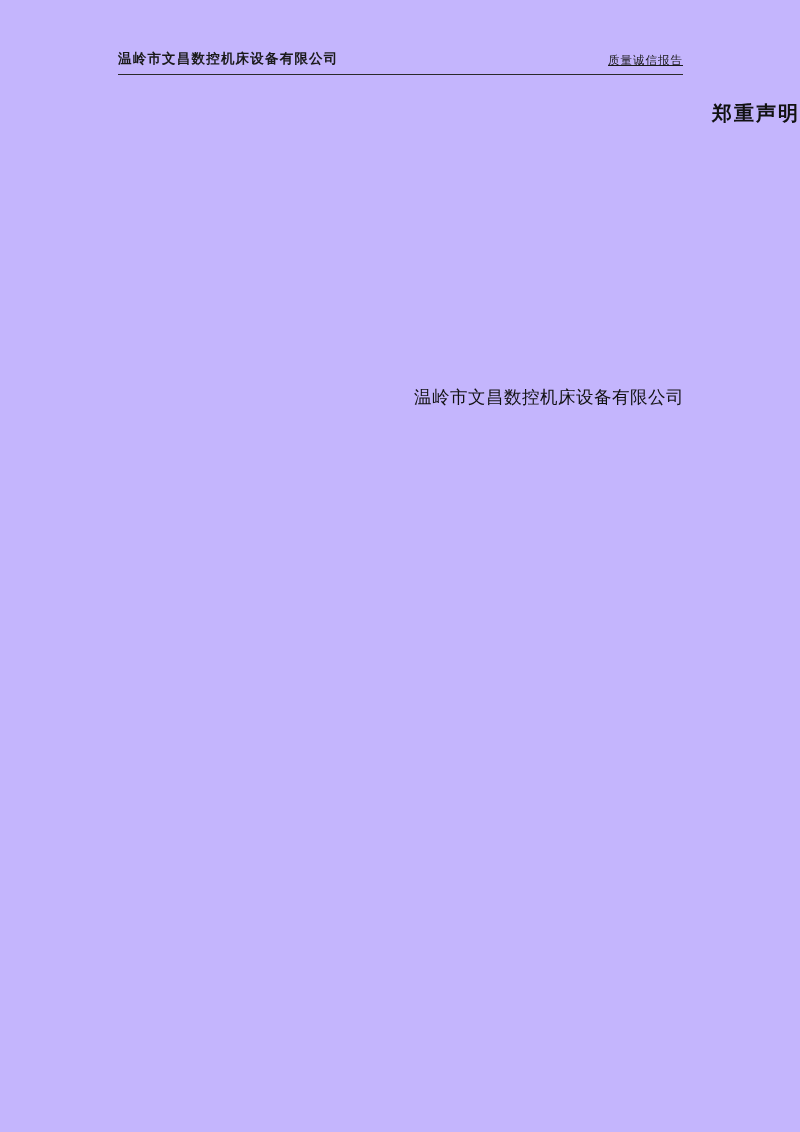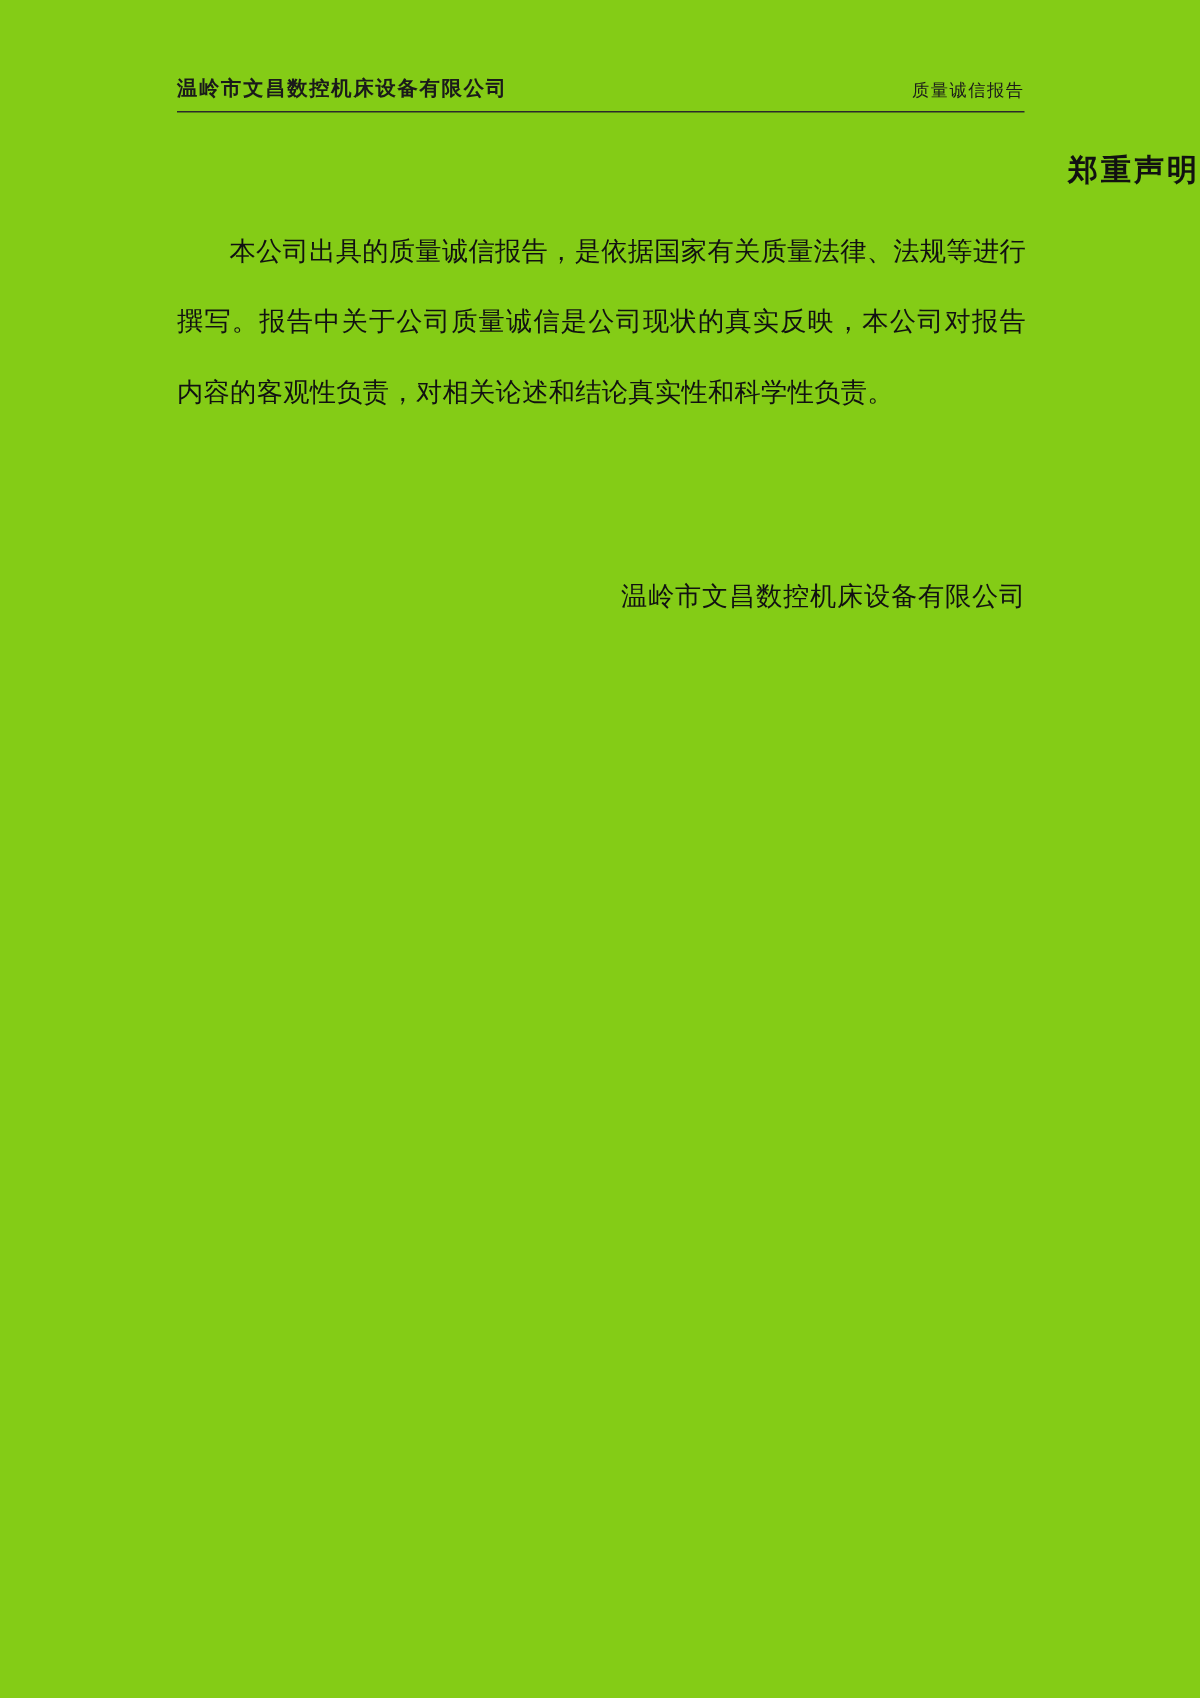--- a/index.html
+++ b/index.html
@@ -18,21 +18,21 @@
     background: #ffffff;
     box-sizing: border-box;
     overflow: hidden;
   }
   .sheet {
     position: absolute;
     left: 0;
     top: 0;
     width: 800px;
     height: 1132px;
-    background: #84cc16;
+    background: #c4b5fd;
   }
   
   .header {
     position: absolute;
     left: 118px;
     top: 50px;
     width: 565px;
     display: flex;
     align-items: flex-end;
     justify-content: space-between;
@@ -46,20 +46,21 @@
     letter-spacing: 1.2px;
     color: #1a1a1a;
     white-space: nowrap;
   }
   .header-right {
     font-family: "DejaVu Serif", "Liberation Serif", serif;
     font-size: 11.5px;
     letter-spacing: 1px;
     color: #1a1a1a;
     white-space: nowrap;
+    text-decoration: underline;
   }
 
   
   .doc-title {
     position: absolute;
     left: 0;
     top: 100px;
     width: 800px;
     text-align: right;
     font-family: "DejaVu Sans", "Liberation Sans", sans-serif;
@@ -107,20 +108,17 @@
 <div class="page">
   <div class="sheet">
 
     <div class="header">
       <div class="header-left">温岭市文昌数控机床设备有限公司</div>
       <div class="header-right">质量诚信报告</div>
     </div>
 
     <div class="doc-title">郑重声明</div>
 
-    <div class="body-block">
-      <p class="para">本公司出具的质量诚信报告，是依据国家有关质量法律、法规等进行撰写。报告中关于公司质量诚信是公司现状的真实反映，本公司对报告内容的客观性负责，对相关论述和结论真实性和科学性负责。</p>
-    </div>
 
     <div class="signature">温岭市文昌数控机床设备有限公司</div>
 
   </div>
 </div>
 
 </body></html>

